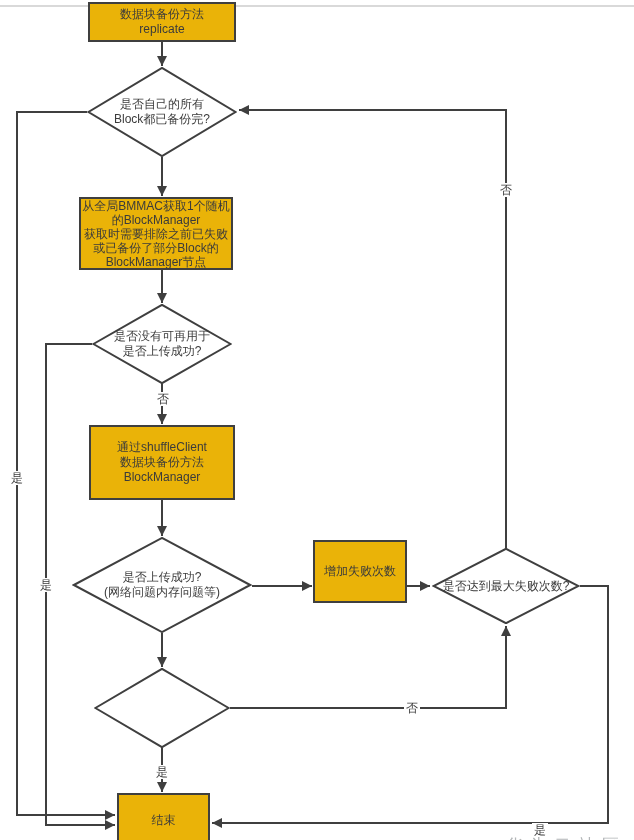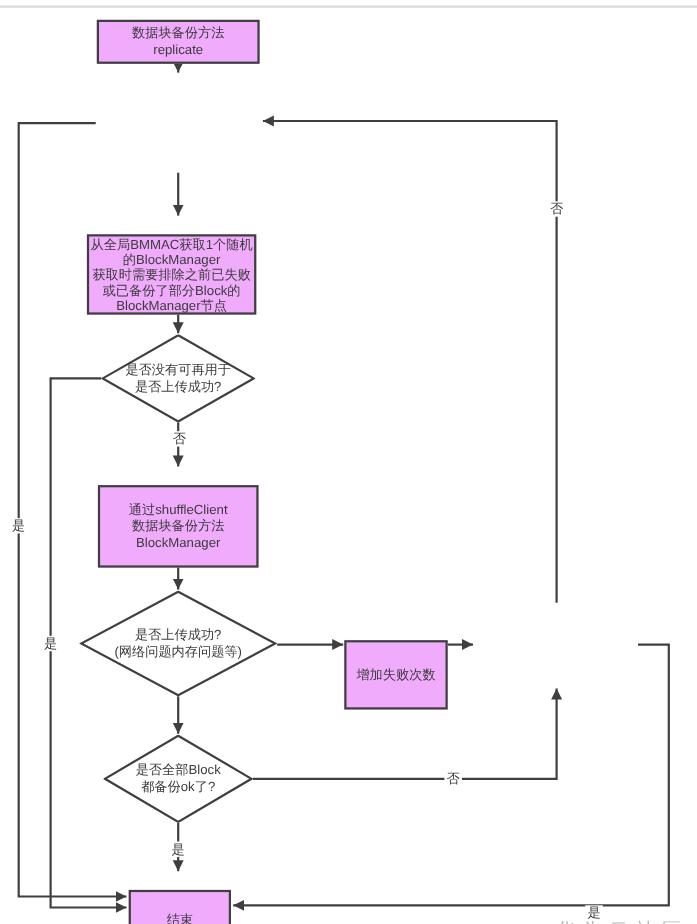--- a/index.html
+++ b/index.html
@@ -1,20 +1,20 @@
 <!DOCTYPE html>
 <html style="--line: #3f3f3f; --text: #3b3b3b; --watermark: #b3b6b8; --top-rule: #d9d9d9;"><head>
 <meta charset="utf-8">
 <style>
   html,body{margin:0;padding:0;}
   body{font-family:"Liberation Sans","DejaVu Sans",sans-serif;background:#ffffff;}
   #canvas{position:relative;width:634px;height:840px;overflow:hidden;background:#ffffff;}
   #top-rule{position:absolute;left:0;top:5px;width:634px;height:2px;background:var(--top-rule,#d9d9d9);z-index:1;}
   .node{position:absolute;z-index:3;display:flex;align-items:center;justify-content:center;text-align:center;color:var(--text,#3b3b3b);font-size:12px;line-height:15px;}
-  .rect{background:#f0abfc;border:2px solid var(--line,#3f3f3f);box-sizing:border-box;margin-top:16px;}
+  .rect{background:#eab308;border:2px solid var(--line,#3f3f3f);box-sizing:border-box;}
   .diamond{background:transparent;}
   .diamond svg.dshape{position:absolute;left:0;top:0;width:100%;height:100%;}
   .diamond .nlabel{position:relative;z-index:2;}
   .nlabel{white-space:pre-line;}
   .nowrap .nlabel{white-space:nowrap;}
   .tight .nlabel{line-height:14px;}
   #edges{position:absolute;left:0;top:0;width:634px;height:840px;z-index:2;}
   #edges polyline{fill:none;stroke:var(--line,#3f3f3f);stroke-width:2;}
   #edges marker path{fill:var(--line,#3f3f3f);stroke:none;}
   .dshape polygon{fill:#ffffff;stroke:var(--line,#3f3f3f);stroke-width:2;vector-effect:non-scaling-stroke;}
@@ -48,20 +48,27 @@
     <polyline points="230,708 506,708 506,626" marker-end="url(#arrow)"></polyline>
     <polyline points="87,112 17,112 17,815 115,815" marker-end="url(#arrow)"></polyline>
     <polyline points="92,344 46,344 46,825 115,825" marker-end="url(#arrow)"></polyline>
   </svg>
 
   <div class="node rect" style="left:88px;top:2px;width:148px;height:40px">
     <div class="nlabel">数据块备份方法
 replicate</div>
   </div>
 
+  <div class="node diamond" style="left:87px;top:67px;width:150px;height:90px">
+    <svg class="dshape" viewBox="0 0 100 100" preserveAspectRatio="none">
+        <polygon points="50,1 99,50 50,99 1,50"></polygon>
+      </svg>
+    <div class="nlabel">是否自己的所有
+Block都已备份完?</div>
+  </div>
 
   <div class="node rect tight" style="left:79px;top:197px;width:154px;height:73px">
     <div class="nlabel">从全局BMMAC获取1个随机
 的BlockManager
 获取时需要排除之前已失败
 或已备份了部分Block的
 BlockManager节点</div>
   </div>
 
   <div class="node diamond" style="left:92px;top:304px;width:140px;height:80px">
@@ -79,31 +86,35 @@
   </div>
 
   <div class="node diamond" style="left:72px;top:537px;width:180px;height:96px">
     <svg class="dshape" viewBox="0 0 100 100" preserveAspectRatio="none">
         <polygon points="50,1 99,50 50,99 1,50"></polygon>
       </svg>
     <div class="nlabel">是否上传成功?
 (网络问题内存问题等)</div>
   </div>
 
-  <div class="node rect" style="left:313px;top:566px;width:94px;height:63px">
+  <div class="node rect" style="left:313px;top:540px;width:94px;height:63px">
     <div class="nlabel">增加失败次数</div>
   </div>
 
+  <div class="node diamond nowrap" style="left:432px;top:548px;width:148px;height:76px">
+    <svg class="dshape" viewBox="0 0 100 100" preserveAspectRatio="none">
+        <polygon points="50,1 99,50 50,99 1,50"></polygon>
+      </svg>
+    <div class="nlabel">是否达到最大失败次数?</div>
+  </div>
 
   <div class="node diamond" style="left:94px;top:668px;width:136px;height:80px">
     <svg class="dshape" viewBox="0 0 100 100" preserveAspectRatio="none">
         <polygon points="50,1 99,50 50,99 1,50"></polygon>
       </svg>
-    <div class="nlabel">是否全部Block
-都备份ok了?</div>
   </div>
 
   <div class="node rect" style="left:117px;top:793px;width:93px;height:54px">
     <div class="nlabel">结束</div>
   </div>
 
   <div class="edge-label" style="left:163px;top:399px">否</div>
   <div class="edge-label" style="left:162px;top:772px">是</div>
   <div class="edge-label" style="left:506px;top:190px">否</div>
   <div class="edge-label" style="left:540px;top:830px">是</div>

